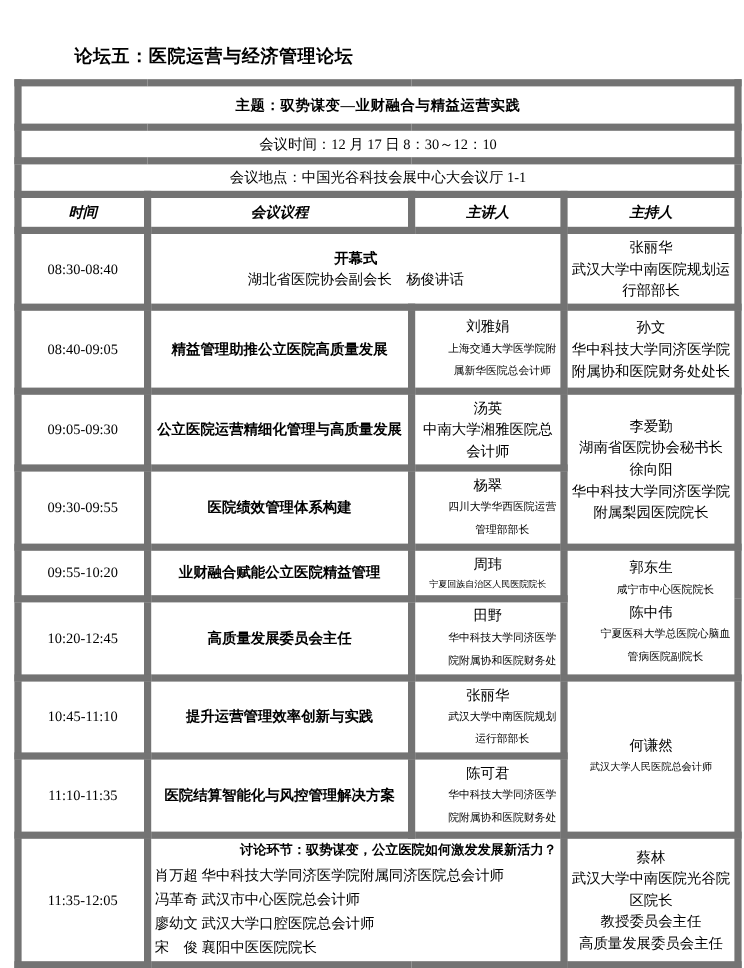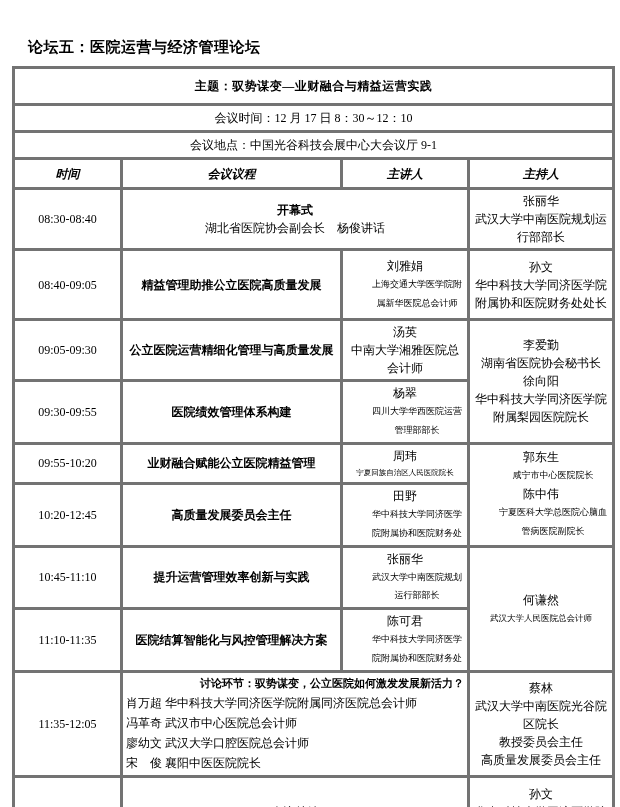--- a/index.html
+++ b/index.html
@@ -5,33 +5,33 @@
   * { box-sizing: border-box; margin: 0; padding: 0; }
   html, body { background: #ffffff; }
   body {
     width: 620px;
     height: 807px;
     font-family: "Liberation Serif", "DejaVu Serif", serif;
     color: #000000;
     position: relative;
   }
   .doc-title {
-    margin: 38px 0 9px 28px;
+    margin: 38px 0 9px 62px;
     font-size: 15px;
     font-weight: bold;
     letter-spacing: 0.5px;
   }
   table.schedule {
     border-collapse: collapse;
     table-layout: fixed;
     width: 600px;
     margin-left: 12px;
   }
   table.schedule td {
-    border: 3px solid #737373;
+    border: 6px solid #737373;
     text-align: center;
     vertical-align: middle;
     font-size: 12px;
     line-height: 1.5;
     padding: 2px 3px;
     overflow: hidden;
   }
   td.theme-cell { font-size: 16px; font-weight: bold; height: 37px; letter-spacing: 0.5px; }
   td.info-cell  { text-align: left; height: 27px; padding-left: 8px; }
   td.header-cell { font-weight: bold; height: 30px; font-style: italic; }
@@ -63,21 +63,21 @@
   <tbody>
       <tr>
     <td colspan="4" class="theme-cell">主题：驭势谋变—业财融合与精益运营实践</td>
   </tr>
 
   <tr>
     <td colspan="4" class="info-cell">会议时间：12 月 17 日 8：30～12：10</td>
   </tr>
 
   <tr>
-    <td colspan="4" class="info-cell">会议地点：中国光谷科技会展中心大会议厅 9-1</td>
+    <td colspan="4" class="info-cell">会议地点：中国光谷科技会展中心大会议厅 1-1</td>
   </tr>
 
   <tr>
     <td class="header-cell">时间</td>
     <td class="header-cell">会议议程</td>
     <td class="header-cell">主讲人</td>
     <td class="header-cell">主持人</td>
   </tr>
 
   <tr style="height:55px">

